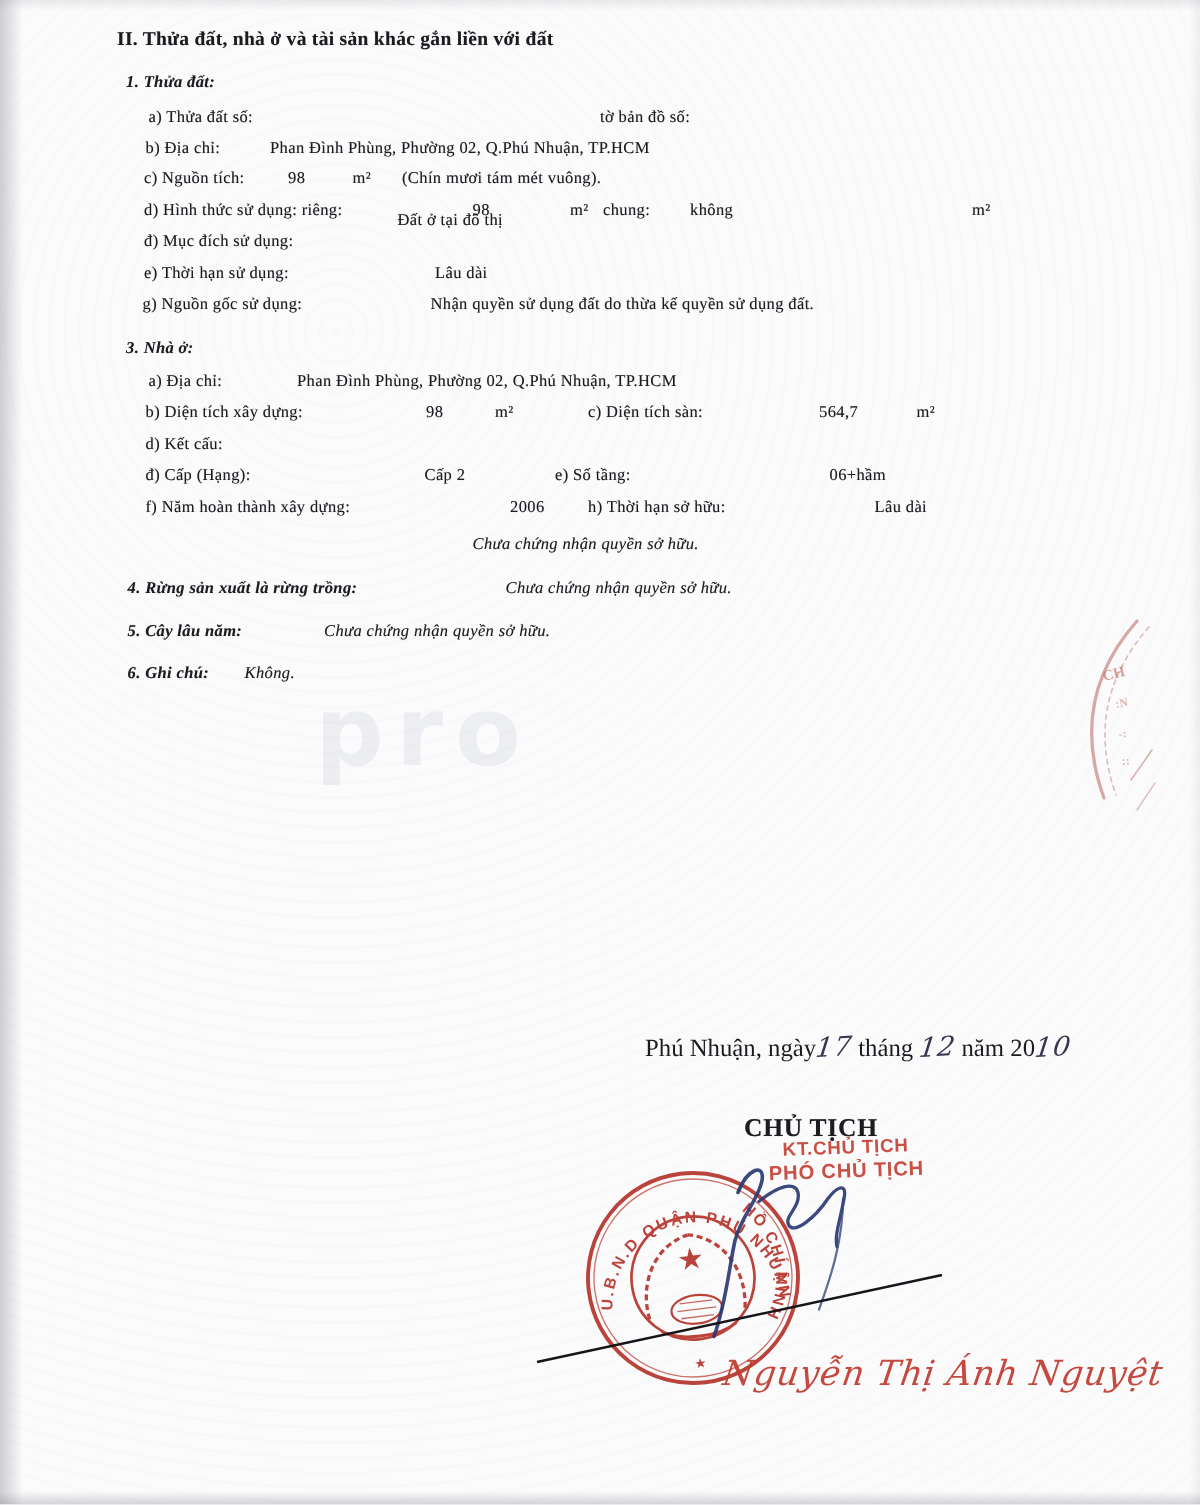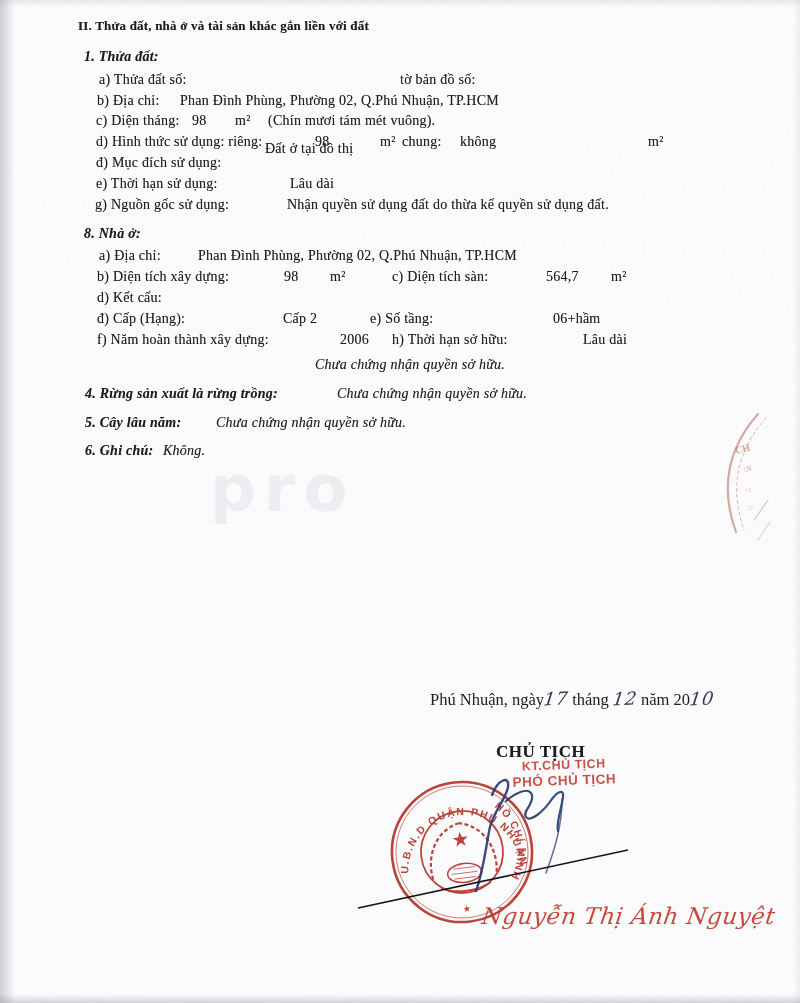--- a/index.html
+++ b/index.html
@@ -10,21 +10,21 @@
     font-family:"Liberation Serif", serif;color:#1c1c20;
   }
   .edge-l{position:absolute;left:0;top:0;width:15px;height:100%;
     background:linear-gradient(to right, rgba(110,110,122,.32), rgba(110,110,122,0));}
   .edge-r{position:absolute;right:0;top:0;width:7px;height:100%;
     background:linear-gradient(to left, rgba(120,120,132,.10), rgba(120,120,132,0));}
   .edge-t{position:absolute;left:0;top:0;width:100%;height:7px;
     background:linear-gradient(to bottom, rgba(120,120,132,.14), rgba(120,120,132,0));}
   .edge-b{position:absolute;left:0;bottom:0;width:100%;height:9px;
     background:linear-gradient(to top, rgba(120,120,132,.30), rgba(120,120,132,0));}
-  .t{position:absolute;white-space:nowrap;font-size:14px;letter-spacing:.25px;
+  .t{position:absolute;white-space:nowrap;font-size:11px;letter-spacing:.25px;
      text-shadow:0 0 .5px rgba(10,10,15,.4);}
   .bi{font-weight:bold;font-style:italic;}
   .it{font-style:italic;}
   .title{font-size:13px;font-weight:bold;letter-spacing:.2px;}
   .hand{display:inline-block;font-family:"DejaVu Serif", serif;font-style:italic;
         color:#3a3550;transform:skewX(-10deg) rotate(-3deg);font-size:18px;
         text-shadow:none;letter-spacing:.5px;}
   .dateline{position:absolute;left:430px;top:688px;font-size:16.5px;white-space:nowrap;}
   .dateline span{vertical-align:baseline;}
   .authority{position:absolute;left:360px;top:719px;font-size:17px;font-weight:bold;
@@ -61,42 +61,42 @@
 
   <div class="t title" style="left:78px;top:18px">II. Thửa đất, nhà ở và tài sản khác gắn liền với đất</div>
 
   <div class="t bi" style="left:84px;top:49px">1. Thửa đất:</div>
   <div class="t" style="left:99px;top:72px">a) Thửa đất số:</div>
   <div class="t" style="left:400px;top:72px">tờ bản đồ số:</div>
 
   <div class="t" style="left:97px;top:93px">b) Địa chỉ:</div>
   <div class="t" style="left:180px;top:93px">Phan Đình Phùng, Phường 02, Q.Phú Nhuận, TP.HCM</div>
 
-  <div class="t" style="left:96px;top:113px">c) Diện tháng:</div>
+  <div class="t" style="left:96px;top:113px">c) Nguồn tích:</div>
   <div class="t" style="left:192px;top:113px">98</div>
   <div class="t" style="left:235px;top:113px">m²</div>
   <div class="t" style="left:268px;top:113px">(Chín mươi tám mét vuông).</div>
 
   <div class="t" style="left:96px;top:134px">d) Hình thức sử dụng: riêng:</div>
   <div class="t" style="left:315px;top:134px">98</div>
   <div class="t" style="left:380px;top:134px">m²</div>
   <div class="t" style="left:402px;top:134px">chung:</div>
   <div class="t" style="left:460px;top:134px">không</div>
   <div class="t" style="left:648px;top:134px">m²</div>
 
   <div class="t" style="left:96px;top:155px">đ) Mục đích sử dụng:</div>
   <div class="t" style="left:265px;top:141px">Đất ở tại đô thị</div>
 
   <div class="t" style="left:96px;top:176px">e) Thời hạn sử dụng:</div>
   <div class="t" style="left:290px;top:176px">Lâu dài</div>
 
   <div class="t" style="left:95px;top:197px">g) Nguồn gốc sử dụng:</div>
   <div class="t" style="left:287px;top:197px">Nhận quyền sử dụng đất do thừa kế quyền sử dụng đất.</div>
 
-  <div class="t bi" style="left:84px;top:226px">8. Nhà ở:</div>
+  <div class="t bi" style="left:84px;top:226px">3. Nhà ở:</div>
 
   <div class="t" style="left:99px;top:248px">a) Địa chỉ:</div>
   <div class="t" style="left:198px;top:248px">Phan Đình Phùng, Phường 02, Q.Phú Nhuận, TP.HCM</div>
 
   <div class="t" style="left:97px;top:269px">b) Diện tích xây dựng:</div>
   <div class="t" style="left:284px;top:269px">98</div>
   <div class="t" style="left:330px;top:269px">m²</div>
   <div class="t" style="left:392px;top:269px">c) Diện tích sàn:</div>
   <div class="t" style="left:546px;top:269px">564,7</div>
   <div class="t" style="left:611px;top:269px">m²</div>

